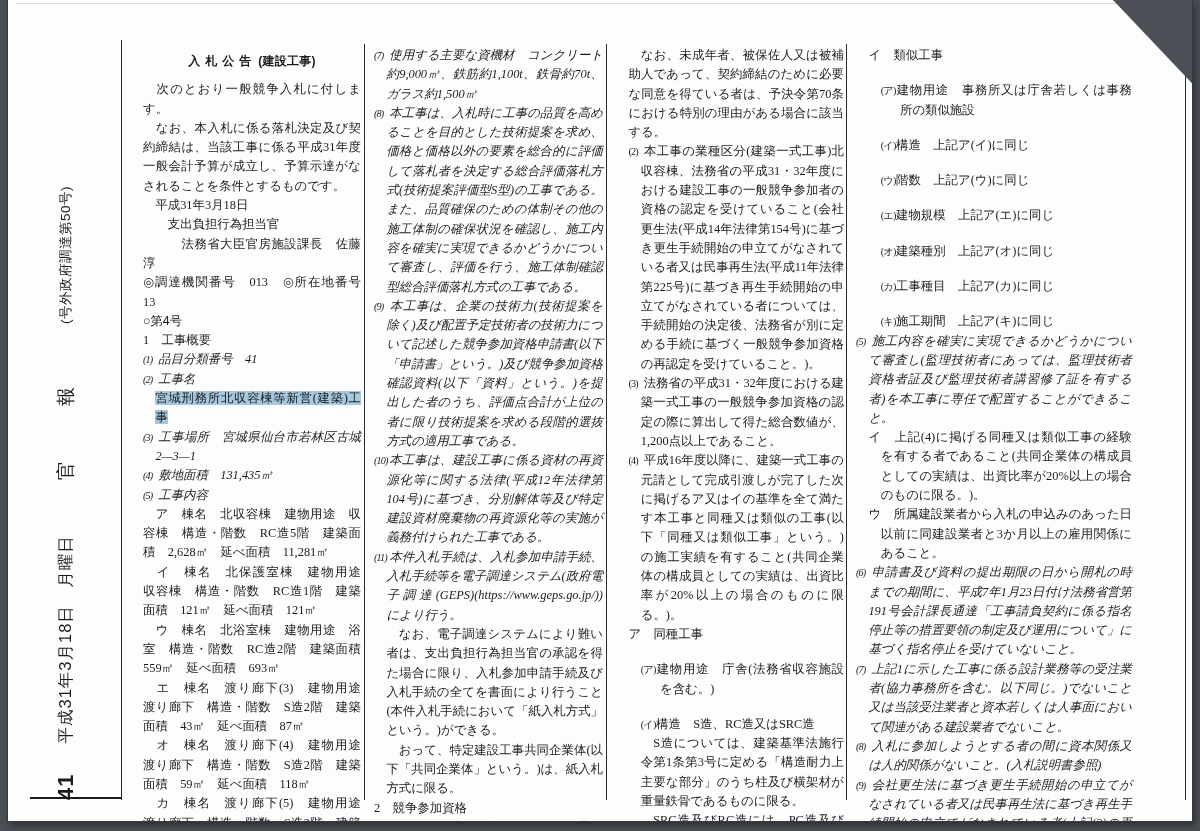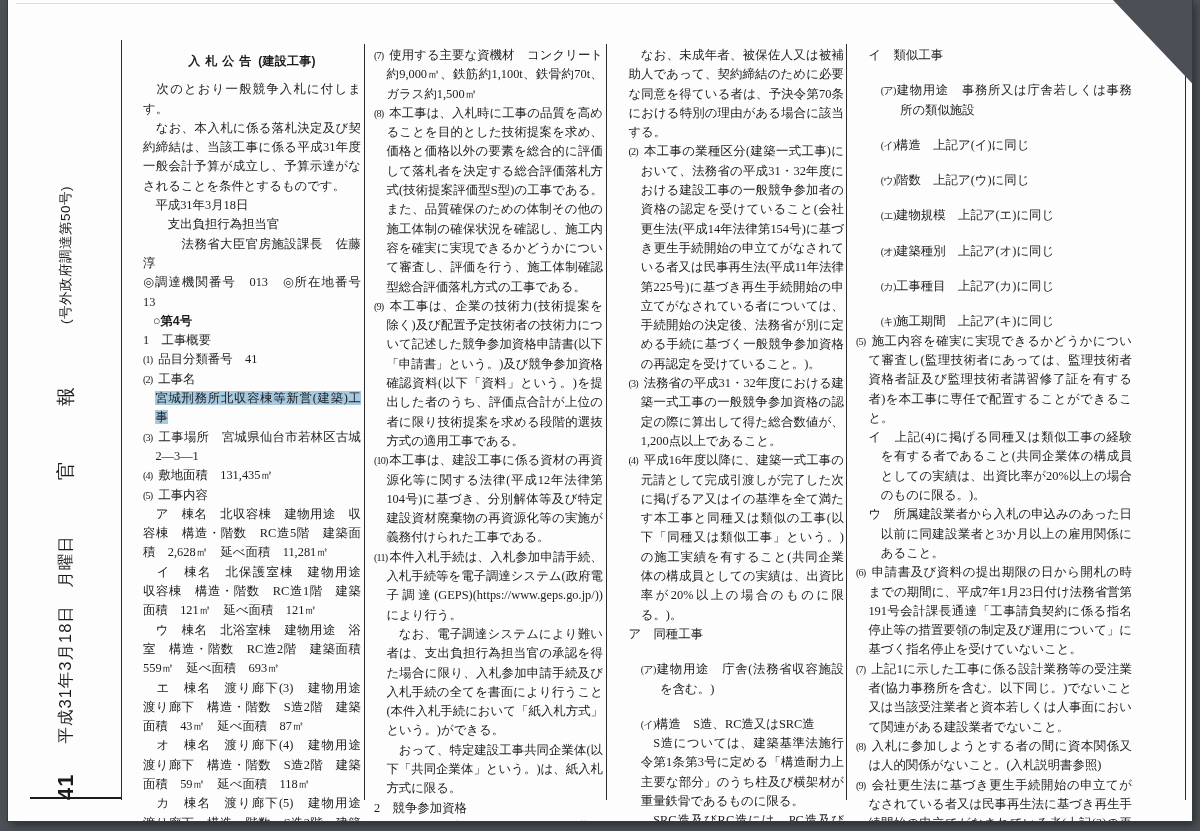--- a/index.html
+++ b/index.html
@@ -49,22 +49,22 @@
   #col-2{left:366px;top:46px;width:229px;}
   #col-3{left:608px;top:46px;width:228px;}
   #col-4{left:848px;top:46px;width:276px;}
   .doc-title{
     text-align:center;font-weight:bold;font-size:12px;margin:2px 0 9px 0;
     font-family:"Liberation Sans","DejaVu Sans",sans-serif;
   }
   .t-main{letter-spacing:.42em;}
   .t-sub{letter-spacing:.02em;margin-left:2px;}
   .para{margin:0;text-align:justify;}
-  .bold{font-weight:bold;font-family:"Liberation Sans","DejaVu Sans",sans-serif;margin-left:10px;}
-  .it{padding-left:1em;text-indent:-1em;}
+  .bold{font-weight:normal;font-family:"Liberation Sans","DejaVu Sans",sans-serif;}
+  .it{padding-left:1em;text-indent:-1em;font-style:italic;}
   .it2{margin-left:1em;padding-left:1em;text-indent:-1em;}
   .it3{margin-left:2em;padding-left:1.55em;text-indent:-1.55em;margin-top:16px;}
   .subh{padding-left:2em;text-indent:-1em;}
   .cont{padding-left:1em;text-indent:1em;}
   .note{margin-left:2em;text-indent:1em;}
   .hlline{margin-left:1em;}
   .hl{background:#a6c9df;}
   .mk{display:inline-block;min-width:1.5em;font-size:.82em;letter-spacing:-.08em;text-indent:0;}
 </style>
 </head>
@@ -119,21 +119,21 @@
       <p class="para it"><span class="mk">(9)</span><span>本工事は、企業の技術力(技術提案を除く)及び配置予定技術者の技術力について記述した競争参加資格申請書(以下「申請書」という。)及び競争参加資格確認資料(以下「資料」という。)を提出した者のうち、評価点合計が上位の者に限り技術提案を求める段階的選抜方式の適用工事である。</span></p>
       <p class="para it"><span class="mk">(10)</span><span>本工事は、建設工事に係る資材の再資源化等に関する法律(平成12年法律第104号)に基づき、分別解体等及び特定建設資材廃棄物の再資源化等の実施が義務付けられた工事である。</span></p>
       <p class="para it"><span class="mk">(11)</span><span>本件入札手続は、入札参加申請手続、入札手続等を電子調達システム(政府電子調達(GEPS)(https://www.geps.go.jp/))により行う。</span></p>
       <p class="para cont"><span>なお、電子調達システムにより難い者は、支出負担行為担当官の承認を得た場合に限り、入札参加申請手続及び入札手続の全てを書面により行うこと(本件入札手続において「紙入札方式」という。)ができる。</span></p>
       <p class="para cont"><span>おって、特定建設工事共同企業体(以下「共同企業体」という。)は、紙入札方式に限る。</span></p>
       <p class="para"><span>2　競争参加資格</span></p>
       <p class="para"><span>　単体有資格者は下記Aの条件を、共同企業体は下記Bの条件を満たしていること。</span></p>
     </div>
   <div id="col-3" class="col">
       <p class="para cont"><span>なお、未成年者、被保佐人又は被補助人であって、契約締結のために必要な同意を得ている者は、予決令第70条における特別の理由がある場合に該当する。</span></p>
-      <p class="para it2"><span class="mk">(2)</span><span>本工事の業種区分(建築一式工事)において、法務省の平成31・32年度における建設工事の一般競争参加者の資格の認定を受けていること(会社更生法(平成14年法律第154号)に基づき更生手続開始の申立てがなされている者又は民事再生法(平成11年法律第225号)に基づき再生手続開始の申立てがなされている者については、手続開始の決定後、法務省が別に定める手続に基づく一般競争参加資格の再認定を受けていること。)。</span></p>
+      <p class="para it2"><span class="mk">(2)</span><span>本工事の業種区分(建築一式工事)北収容棟、法務省の平成31・32年度における建設工事の一般競争参加者の資格の認定を受けていること(会社更生法(平成14年法律第154号)に基づき更生手続開始の申立てがなされている者又は民事再生法(平成11年法律第225号)に基づき再生手続開始の申立てがなされている者については、手続開始の決定後、法務省が別に定める手続に基づく一般競争参加資格の再認定を受けていること。)。</span></p>
       <p class="para it2"><span class="mk">(3)</span><span>法務省の平成31・32年度における建築一式工事の一般競争参加資格の認定の際に算出して得た総合数値が、1,200点以上であること。</span></p>
       <p class="para it2"><span class="mk">(4)</span><span>平成16年度以降に、建築一式工事の元請として完成引渡しが完了した次に掲げるア又はイの基準を全て満たす本工事と同種又は類似の工事(以下「同種又は類似工事」という。)の施工実績を有すること(共同企業体の構成員としての実績は、出資比率が20%以上の場合のものに限る。)。</span></p>
       <p class="para"><span>　ア　同種工事</span></p>
       <p class="para it3"><span class="mk">(ア)</span><span>建物用途　庁舎(法務省収容施設を含む。)</span></p>
       <p class="para it3"><span class="mk">(イ)</span><span>構造　S造、RC造又はSRC造</span></p>
       <p class="para note"><span>S造については、建築基準法施行令第1条第3号に定める「構造耐力上主要な部分」のうち柱及び横架材が重量鉄骨であるものに限る。</span></p>
       <p class="para note"><span>SRC造及びRC造には、PC造及びPCa造を含む。</span></p>
       <p class="para it3"><span class="mk">(ウ)</span><span>階数　地上4階建以上</span></p>
     </div>
   <div id="col-4" class="col">

